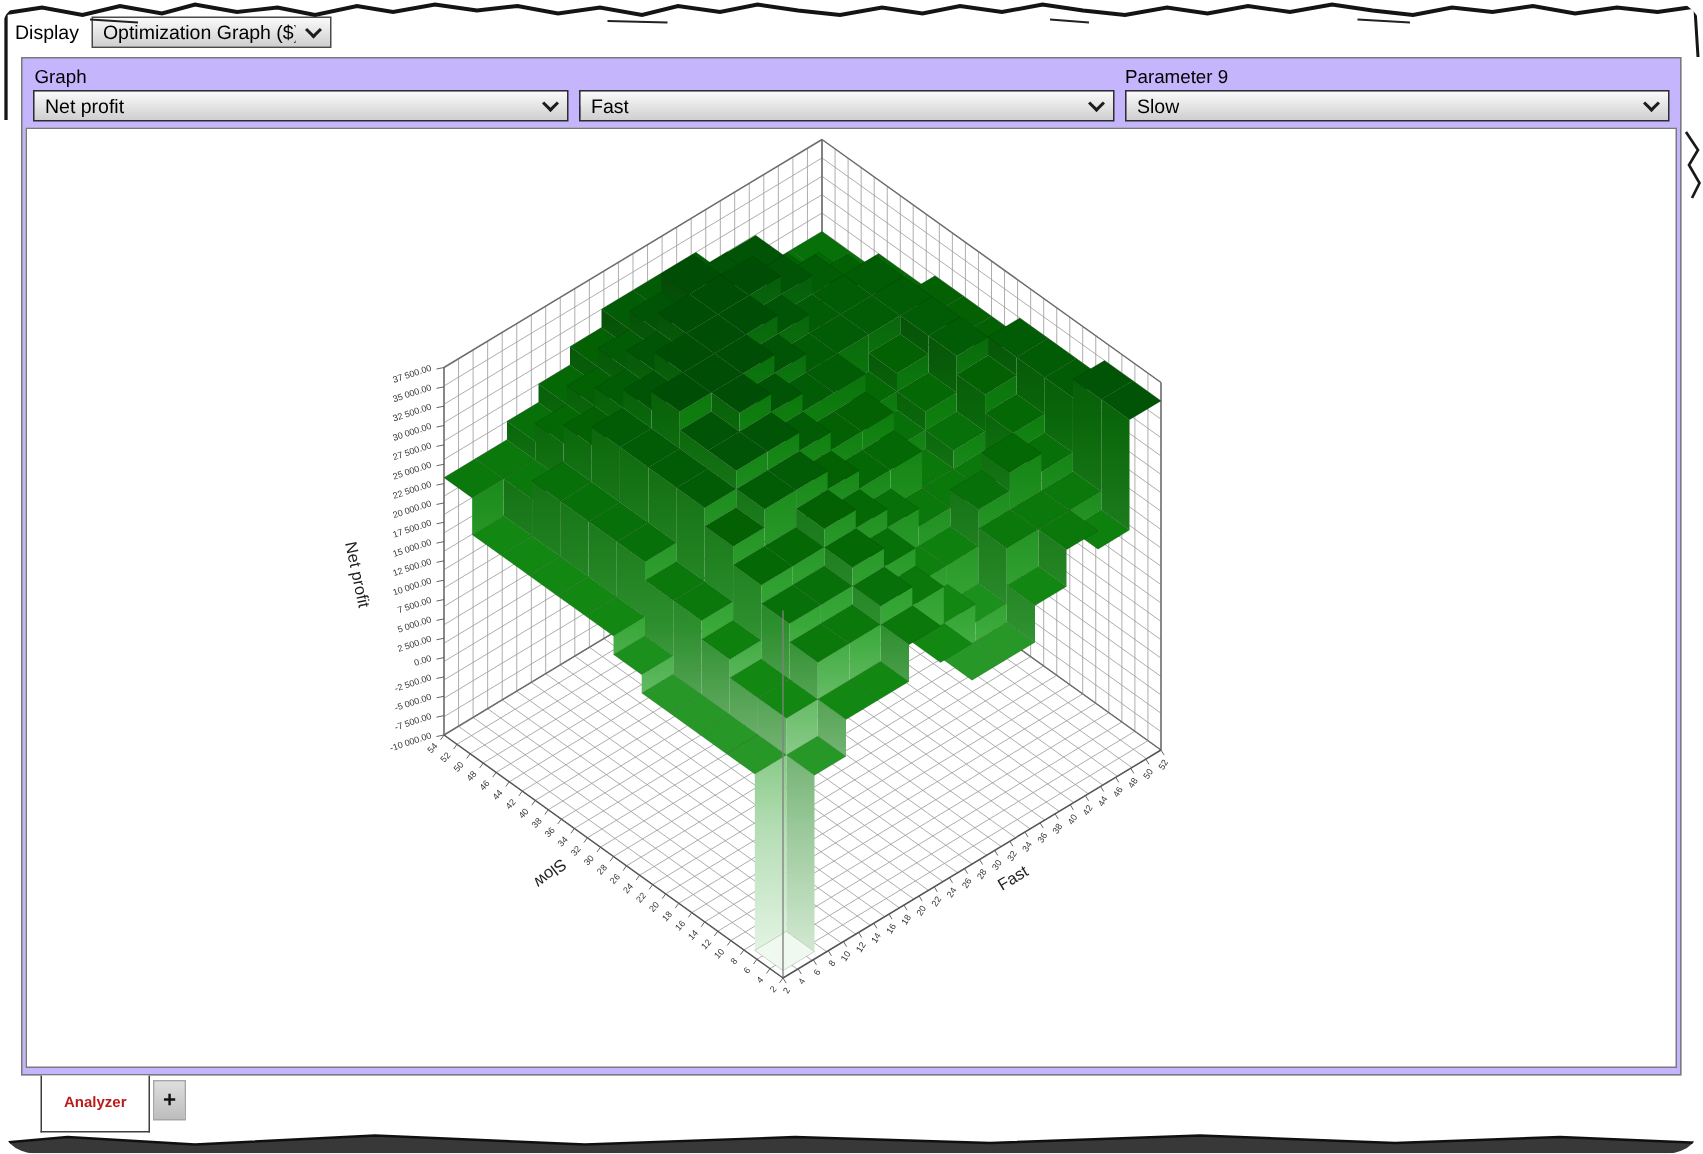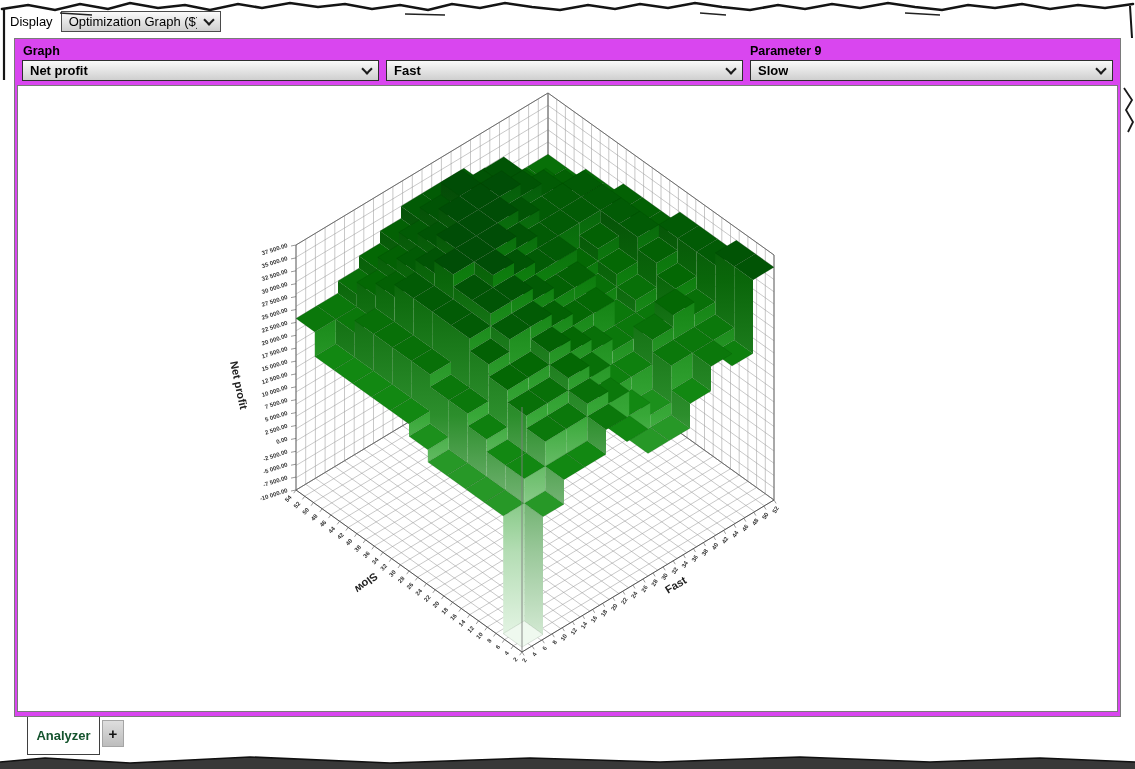--- a/index.html
+++ b/index.html
@@ -1,39 +1,39 @@
 <!DOCTYPE html>
 <html><head>
 <meta charset="utf-8">
 <style>
   html,body{margin:0;padding:0;background:#fff;}
   .screen{position:relative;width:1135px;height:769px;background:#fff;overflow:hidden;
-          font-family:"Liberation Sans",sans-serif;}
+          font-family:"Liberation Sans",sans-serif;border-radius:23px;}
   .display-row{position:absolute;left:10px;top:11px;display:flex;align-items:center;gap:8px;z-index:3;}
   .display-label{font-size:13px;color:#000;}
   .dd{display:flex;align-items:center;justify-content:space-between;
       background:linear-gradient(#fafafa,#cfcfcf);border:1px solid #2e2e2e;height:21px;
       padding:0 7px;font-size:13px;color:#000;box-sizing:border-box;cursor:default;}
   .dd .txt{white-space:nowrap;overflow:hidden;}
   .chev{width:6px;height:6px;border-right:2px solid #1c1c1c;border-bottom:2px solid #1c1c1c;
         transform:rotate(45deg);margin-top:-3px;flex:none;margin-left:8px;}
   #display-dd{width:160px;border-color:#4a4a4a;}
-  .panel{position:absolute;left:14px;top:38px;width:1107px;height:679px;background:#d946ef;
-         border:1px solid #7a7a7a;box-sizing:border-box;z-index:2;font-weight:bold;}
+  .panel{position:absolute;left:14px;top:38px;width:1107px;height:679px;background:#c4b5fd;
+         border:1px solid #7a7a7a;box-sizing:border-box;z-index:2;}
   .flabel{position:absolute;top:5px;font-size:12.5px;color:#000;}
   .fdd{position:absolute;top:21px;height:21px;}
   #graph-label{left:8px;}   #graph-dd{left:7px;width:357px;}
   #p1-label{left:371px;margin-top:24px;}    #p1-dd{left:371px;width:357px;}
   #p2-label{left:735px;}    #p2-dd{left:735px;width:363px;}
   .chart-area{position:absolute;left:2px;top:46px;width:1101px;height:627px;background:#fff;
               border:1px solid #7a7a7a;box-sizing:border-box;}
   #plot{position:absolute;left:0;top:0;}
   .tab{position:absolute;left:27px;top:717px;width:73px;height:38px;background:#fff;
        border:1px solid #3f3f3f;border-top:none;box-sizing:border-box;font-weight:bold;
-       font-size:13px;color:#14532d;display:flex;align-items:center;justify-content:center;z-index:4;}
+       font-size:10px;color:#b91c1c;display:flex;align-items:center;justify-content:center;z-index:4;}
   .tab-add{position:absolute;left:102px;top:720px;width:22px;height:27px;
        background:linear-gradient(#dedede,#bdbdbd);border:1px solid #a5a5a5;box-sizing:border-box;
        font-weight:bold;font-size:15px;color:#111;display:flex;align-items:center;justify-content:center;z-index:4;}
   .torn{position:absolute;left:0;top:0;width:1135px;height:769px;pointer-events:none;z-index:10;}
 </style>
 </head>
 <body>
 
 <div class="screen">
 

